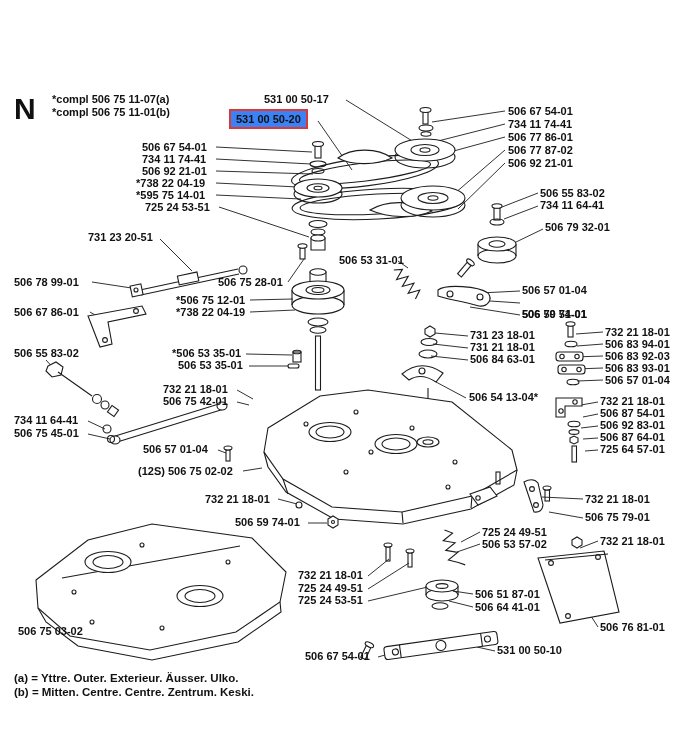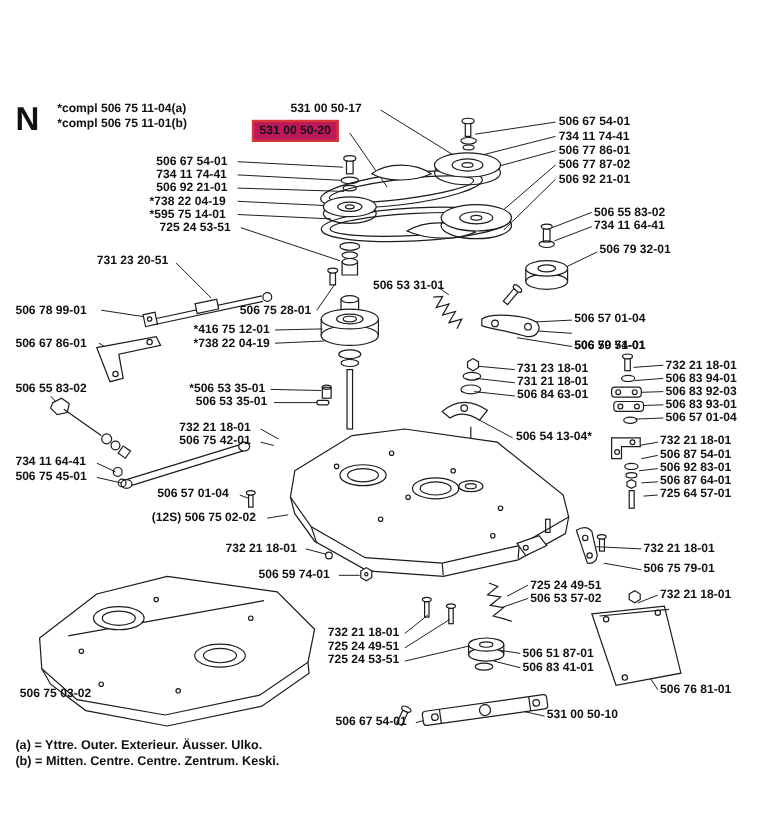--- a/index.html
+++ b/index.html
@@ -270,25 +270,25 @@
 
       <g>
         <rect x="293" y="352" width="8" height="10" fill="#fff"></rect>
         <ellipse cx="297" cy="352" rx="4" ry="1.8"></ellipse>
         <rect x="288" y="364" width="11" height="4" rx="2" fill="#fff"></rect>
       </g>
     </g>
   </svg>
 
   <div class="section-letter">N</div>
-  <div class="compl" style="left:52px;top:93px">*compl 506 75 11-04(a)</div>
+  <div class="compl" style="left:52px;top:93px">*compl 506 75 11-07(a)</div>
   <div class="compl" style="left:52px;top:106px">*compl 506 75 11-01(b)</div>
 
   <div class="lbl" style="left:264px;top:93px">531 00 50-17</div>
-  <div class="lbl hl" style="left: 229px; top: 109px; border-color: rgb(217, 58, 53); background: #be185d;">531 00 50-20</div>
+  <div class="lbl hl" style="left: 229px; top: 109px; border-color: rgb(217, 58, 53); background: #3b82f6;">531 00 50-20</div>
   <div class="lbl" style="left:508px;top:105px">506 67 54-01</div>
   <div class="lbl" style="left:508px;top:118px">734 11 74-41</div>
   <div class="lbl" style="left:508px;top:131px">506 77 86-01</div>
   <div class="lbl" style="left:508px;top:144px">506 77 87-02</div>
   <div class="lbl" style="left:508px;top:157px">506 92 21-01</div>
   <div class="lbl" style="left:142px;top:141px">506 67 54-01</div>
   <div class="lbl" style="left:142px;top:153px">734 11 74-41</div>
   <div class="lbl" style="left:142px;top:165px">506 92 21-01</div>
   <div class="lbl" style="left:136px;top:177px">*738 22 04-19</div>
   <div class="lbl" style="left:136px;top:189px">*595 75 14-01</div>
@@ -296,21 +296,21 @@
   <div class="lbl" style="left:540px;top:187px">506 55 83-02</div>
   <div class="lbl" style="left:540px;top:199px">734 11 64-41</div>
   <div class="lbl" style="left:545px;top:221px">506 79 32-01</div>
   <div class="lbl" style="left:88px;top:231px">731 23 20-51</div>
   <div class="lbl" style="left:339px;top:254px">506 53 31-01</div>
   <div class="lbl" style="left:14px;top:276px">506 78 99-01</div>
   <div class="lbl" style="left:218px;top:276px">506 75 28-01</div>
   <div class="lbl" style="left:522px;top:284px">506 57 01-04</div>
   <div class="lbl" style="left:522px;top:308px">506 79 71-01</div>
   <div class="lbl" style="left:522px;top:308px">506 50 54-01</div>
-  <div class="lbl" style="left:176px;top:294px">*416 75 12-01</div>
+  <div class="lbl" style="left:176px;top:294px">*506 75 12-01</div>
   <div class="lbl" style="left:176px;top:306px">*738 22 04-19</div>
   <div class="lbl" style="left:14px;top:306px">506 67 86-01</div>
   <div class="lbl" style="left:605px;top:326px">732 21 18-01</div>
   <div class="lbl" style="left:605px;top:338px">506 83 94-01</div>
   <div class="lbl" style="left:605px;top:350px">506 83 92-03</div>
   <div class="lbl" style="left:605px;top:362px">506 83 93-01</div>
   <div class="lbl" style="left:605px;top:374px">506 57 01-04</div>
   <div class="lbl" style="left:470px;top:329px">731 23 18-01</div>
   <div class="lbl" style="left:470px;top:341px">731 21 18-01</div>
   <div class="lbl" style="left:470px;top:353px">506 84 63-01</div>
@@ -333,21 +333,21 @@
   <div class="lbl" style="left:235px;top:516px">506 59 74-01</div>
   <div class="lbl" style="left:585px;top:493px">732 21 18-01</div>
   <div class="lbl" style="left:585px;top:511px">506 75 79-01</div>
   <div class="lbl" style="left:482px;top:526px">725 24 49-51</div>
   <div class="lbl" style="left:482px;top:538px">506 53 57-02</div>
   <div class="lbl" style="left:600px;top:535px">732 21 18-01</div>
   <div class="lbl" style="left:298px;top:569px">732 21 18-01</div>
   <div class="lbl" style="left:298px;top:582px">725 24 49-51</div>
   <div class="lbl" style="left:298px;top:594px">725 24 53-51</div>
   <div class="lbl" style="left:475px;top:588px">506 51 87-01</div>
-  <div class="lbl" style="left:475px;top:601px">506 83 41-01</div>
+  <div class="lbl" style="left:475px;top:601px">506 64 41-01</div>
   <div class="lbl" style="left:600px;top:621px">506 76 81-01</div>
   <div class="lbl" style="left:18px;top:625px">506 75 03-02</div>
   <div class="lbl" style="left:305px;top:650px">506 67 54-01</div>
   <div class="lbl" style="left:497px;top:644px">531 00 50-10</div>
 
   <div class="footnote" style="left:14px;top:686px">(b) = Mitten. Centre. Centre. Zentrum. Keski.</div>
   <div class="footnote" style="left:14px;top:672px">(a) = Yttre. Outer. Exterieur. Äusser. Ulko.</div>
 
 </div>
 

